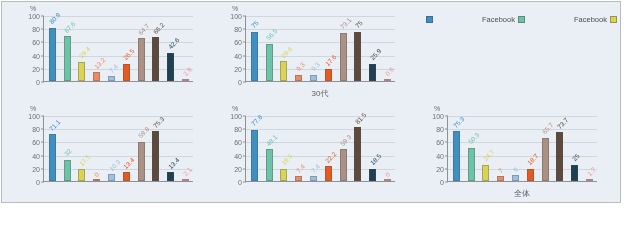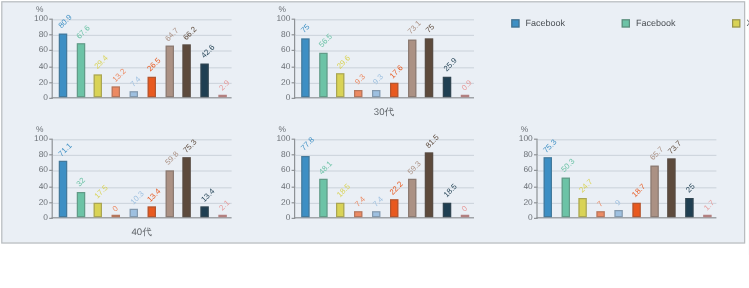--- a/index.html
+++ b/index.html
@@ -115,20 +115,21 @@
     width:7px;height:7px;
     border:1px solid rgba(70,70,70,.45);
     box-sizing:border-box;
     margin-right:5px;
     flex:0 0 auto;
   }
   .legend-text{
     font-size:7.5px;
     color:#4a4f54;
     white-space:nowrap;
+    margin-left:44px;
   }
 </style>
 </head>
 <body>
 
 <div id="figure">
   <div id="panels">
       <div class="panel" style="left: 41px; top: 14px; width: 150px; height: 66px;">
         <div class="panel-plot" style="width: 150px; height: 66px;">
           <div class="yunit" style="left: -14px; top: -11px;">%</div>
@@ -314,21 +315,20 @@
             <div class="bar-slot">
               <div class="bar-label" style="color: rgb(31, 63, 82); bottom: 10.844px;">13.4</div>
               <div class="bar" style="height: 8.844px; background: rgb(31, 63, 82);"></div>
             </div>
             <div class="bar-slot">
               <div class="bar-label" style="color: rgb(231, 154, 154); bottom: 3.5px;">2.1</div>
               <div class="bar" style="height: 1.5px; background: rgb(231, 154, 154);"></div>
             </div>
           </div>
         </div>
-        <div class="cat-label" style="left: 0px; width: 150px; top: 74px;">40代</div>
       </div>
       <div class="panel" style="left: 243px; top: 114px; width: 150px; height: 66px;">
         <div class="panel-plot" style="width: 150px; height: 66px;">
           <div class="yunit" style="left: -14px; top: -11px;">%</div>
           <div class="ytick" style="top: 66px;">0</div>
           <div class="ytick-mark" style="top: 66px;"></div>
           <div class="grid-line" style="top: 52.8px;"></div>
           <div class="ytick" style="top: 52.8px;">20</div>
           <div class="ytick-mark" style="top: 52.8px;"></div>
           <div class="grid-line" style="top: 39.6px;"></div>
@@ -443,20 +443,21 @@
             <div class="bar-slot">
               <div class="bar-label" style="color: rgb(31, 63, 82); bottom: 18.5px;">25</div>
               <div class="bar" style="height: 16.5px; background: rgb(31, 63, 82);"></div>
             </div>
             <div class="bar-slot">
               <div class="bar-label" style="color: rgb(231, 154, 154); bottom: 3.5px;">1.7</div>
               <div class="bar" style="height: 1.5px; background: rgb(231, 154, 154);"></div>
             </div>
           </div>
         </div>
+        <div class="cat-label" style="left: 0px; width: 150px; top: 74px;">全体</div>
       </div>
     </div>
   <div id="legend">
       <div class="legend-item">
         <span class="legend-swatch" style="background: rgb(61, 143, 196);"></span>
         <span class="legend-text">Facebook</span>
       </div>
       <div class="legend-item">
         <span class="legend-swatch" style="background: rgb(108, 195, 166);"></span>
         <span class="legend-text">Facebook</span>

